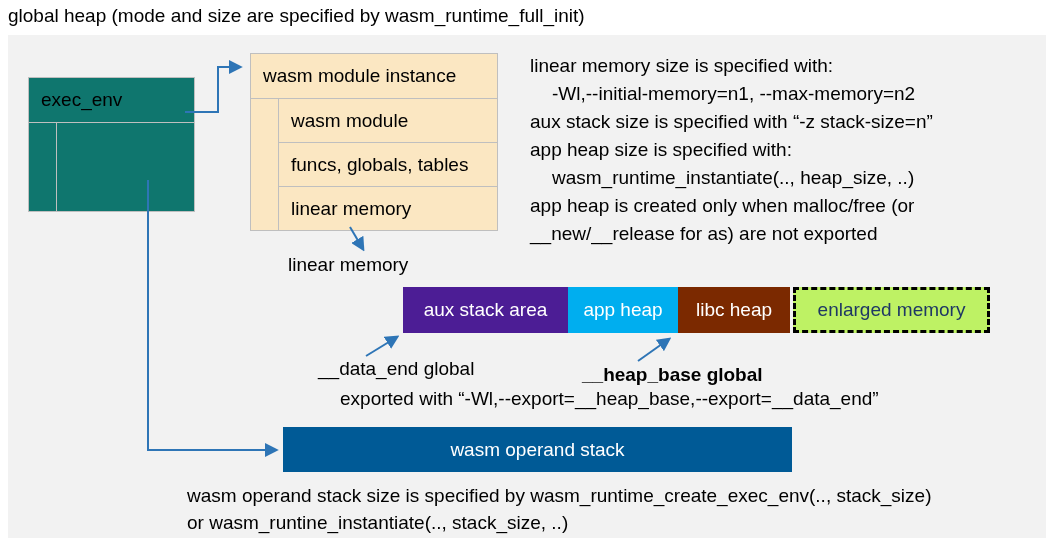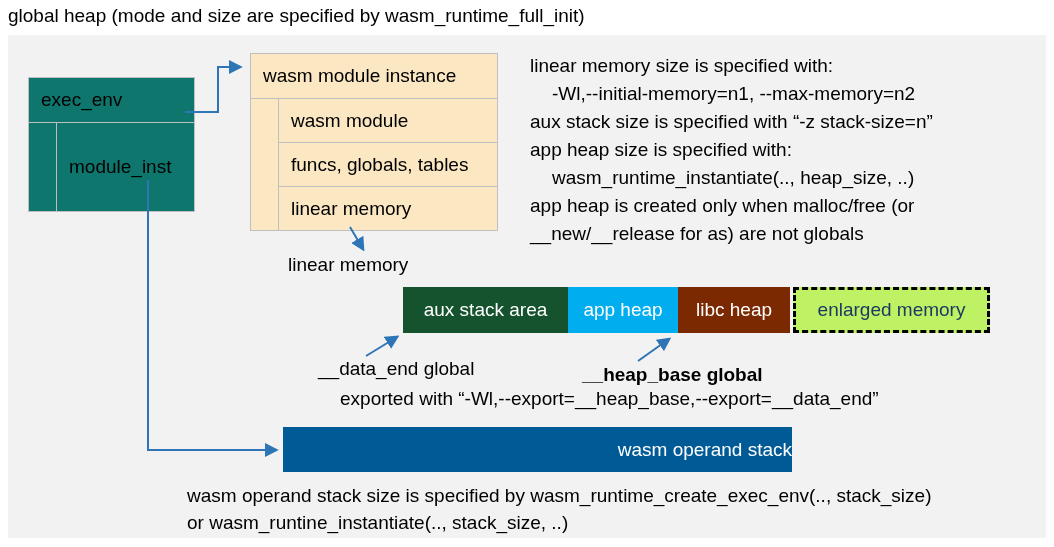--- a/index.html
+++ b/index.html
@@ -34,72 +34,71 @@
   .notes{position:absolute;left:530px;top:52px;width:512px;font-size:19px;line-height:28px;}
   .note-line.indent{padding-left:22px;}
   
   .lm-label{position:absolute;left:288px;top:254px;font-size:19px;}
   .membar{position:absolute;left:290px;top:287px;width:700px;height:46px;}
   .seg{
     position:absolute;top:0;height:46px;display:flex;align-items:center;justify-content:center;
     font-size:19px;color:#fff;box-sizing:border-box;
   }
   .seg-data{left:0;width:113px;background:#0071C0;}
-  .seg-aux{left:113px;width:165px;background:#14532d;}
+  .seg-aux{left:113px;width:165px;background:#4c1d95;}
   .seg-appheap{left:278px;width:110px;background:#00AEEF;}
   .seg-libc{left:388px;width:112px;background:#7B2900;}
   .seg-enlarged{left:503px;width:197px;background:#bef264;border:3px dashed #000;color:#1F3864;}
   
   .ann{position:absolute;font-size:19px;}
   .ann-dataend{left:318px;top:358px;}
   .ann-heapbase{left:582px;top:364px;font-weight:bold;}
   .ann-exported{left:300px;top:388px;margin-left:40px;}
   
   .opstack{
     position:absolute;left:283px;top:427px;width:509px;height:45px;background:#005A96;
-    display:flex;align-items:center;justify-content:flex-end;color:#fff;font-size:19px;
+    display:flex;align-items:center;justify-content:center;color:#fff;font-size:19px;
   }
   
   .footer{position:absolute;left:187px;top:482px;font-size:19px;line-height:27px;}
   
   .overlay{position:absolute;left:0;top:0;width:1054px;height:547px;pointer-events:none;}
 </style>
 </head>
 <body>
 
 <div class="canvas">
 
   <div class="title">global heap (mode and size are specified by wasm_runtime_full_init)</div>
 
   <div class="panel"></div>
 
   <div class="box exec-env">
     <div class="box-header">exec_env</div>
     <div class="box-rows">
-      <div class="box-row">module_inst</div>
     </div>
   </div>
 
   <div class="box mod-inst">
     <div class="box-header">wasm module instance</div>
     <div class="box-rows">
       <div class="box-row">wasm module</div>
       <div class="box-row">funcs, globals, tables</div>
       <div class="box-row">linear memory</div>
     </div>
   </div>
 
   <div class="notes">
     <div class="note-line">linear memory size is specified with:</div>
     <div class="note-line indent">-Wl,--initial-memory=n1, --max-memory=n2</div>
     <div class="note-line">aux stack size is specified with “-z stack-size=n”</div>
     <div class="note-line">app heap size is specified with:</div>
     <div class="note-line indent">wasm_runtime_instantiate(.., heap_size, ..)</div>
     <div class="note-line">app heap is created only when malloc/free (or</div>
-    <div class="note-line">__new/__release for as) are not globals</div>
+    <div class="note-line">__new/__release for as) are not exported</div>
   </div>
 
   <div class="lm-label">linear memory</div>
   <div class="membar">
     <div class="seg seg-aux">aux stack area</div>
     <div class="seg seg-appheap">app heap</div>
     <div class="seg seg-libc">libc heap</div>
     <div class="seg seg-enlarged">enlarged memory</div>
   </div>
 

